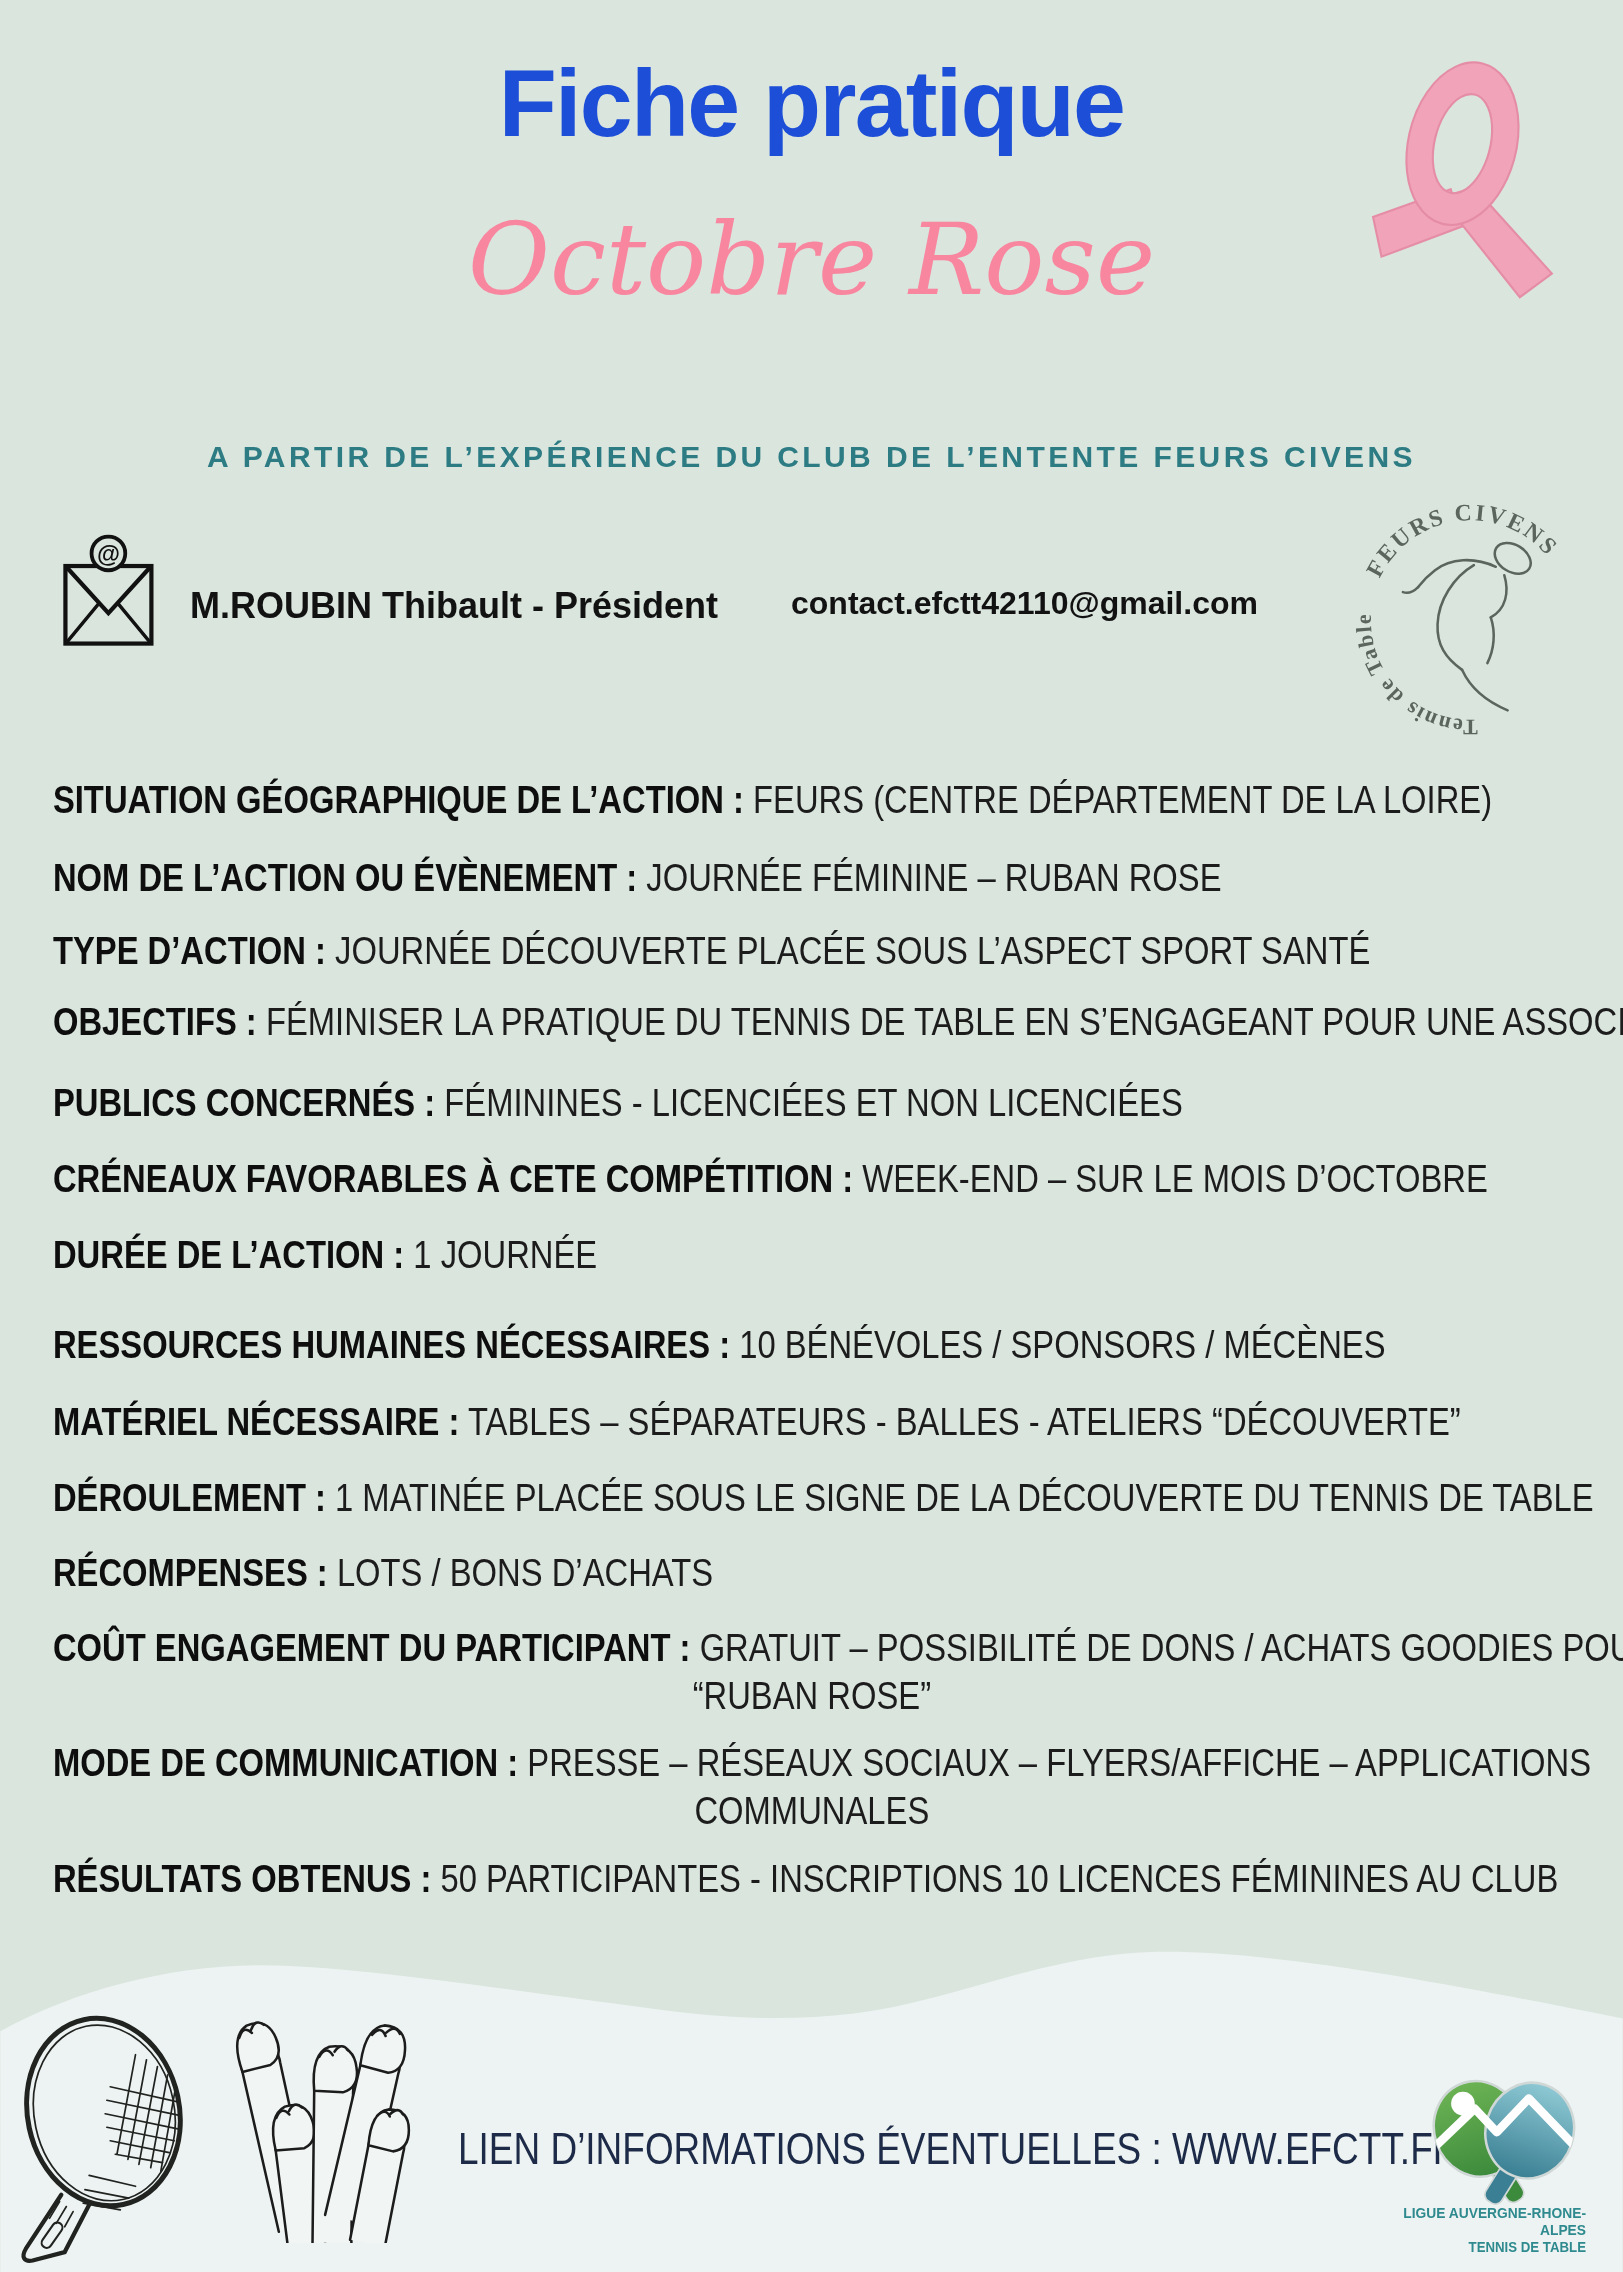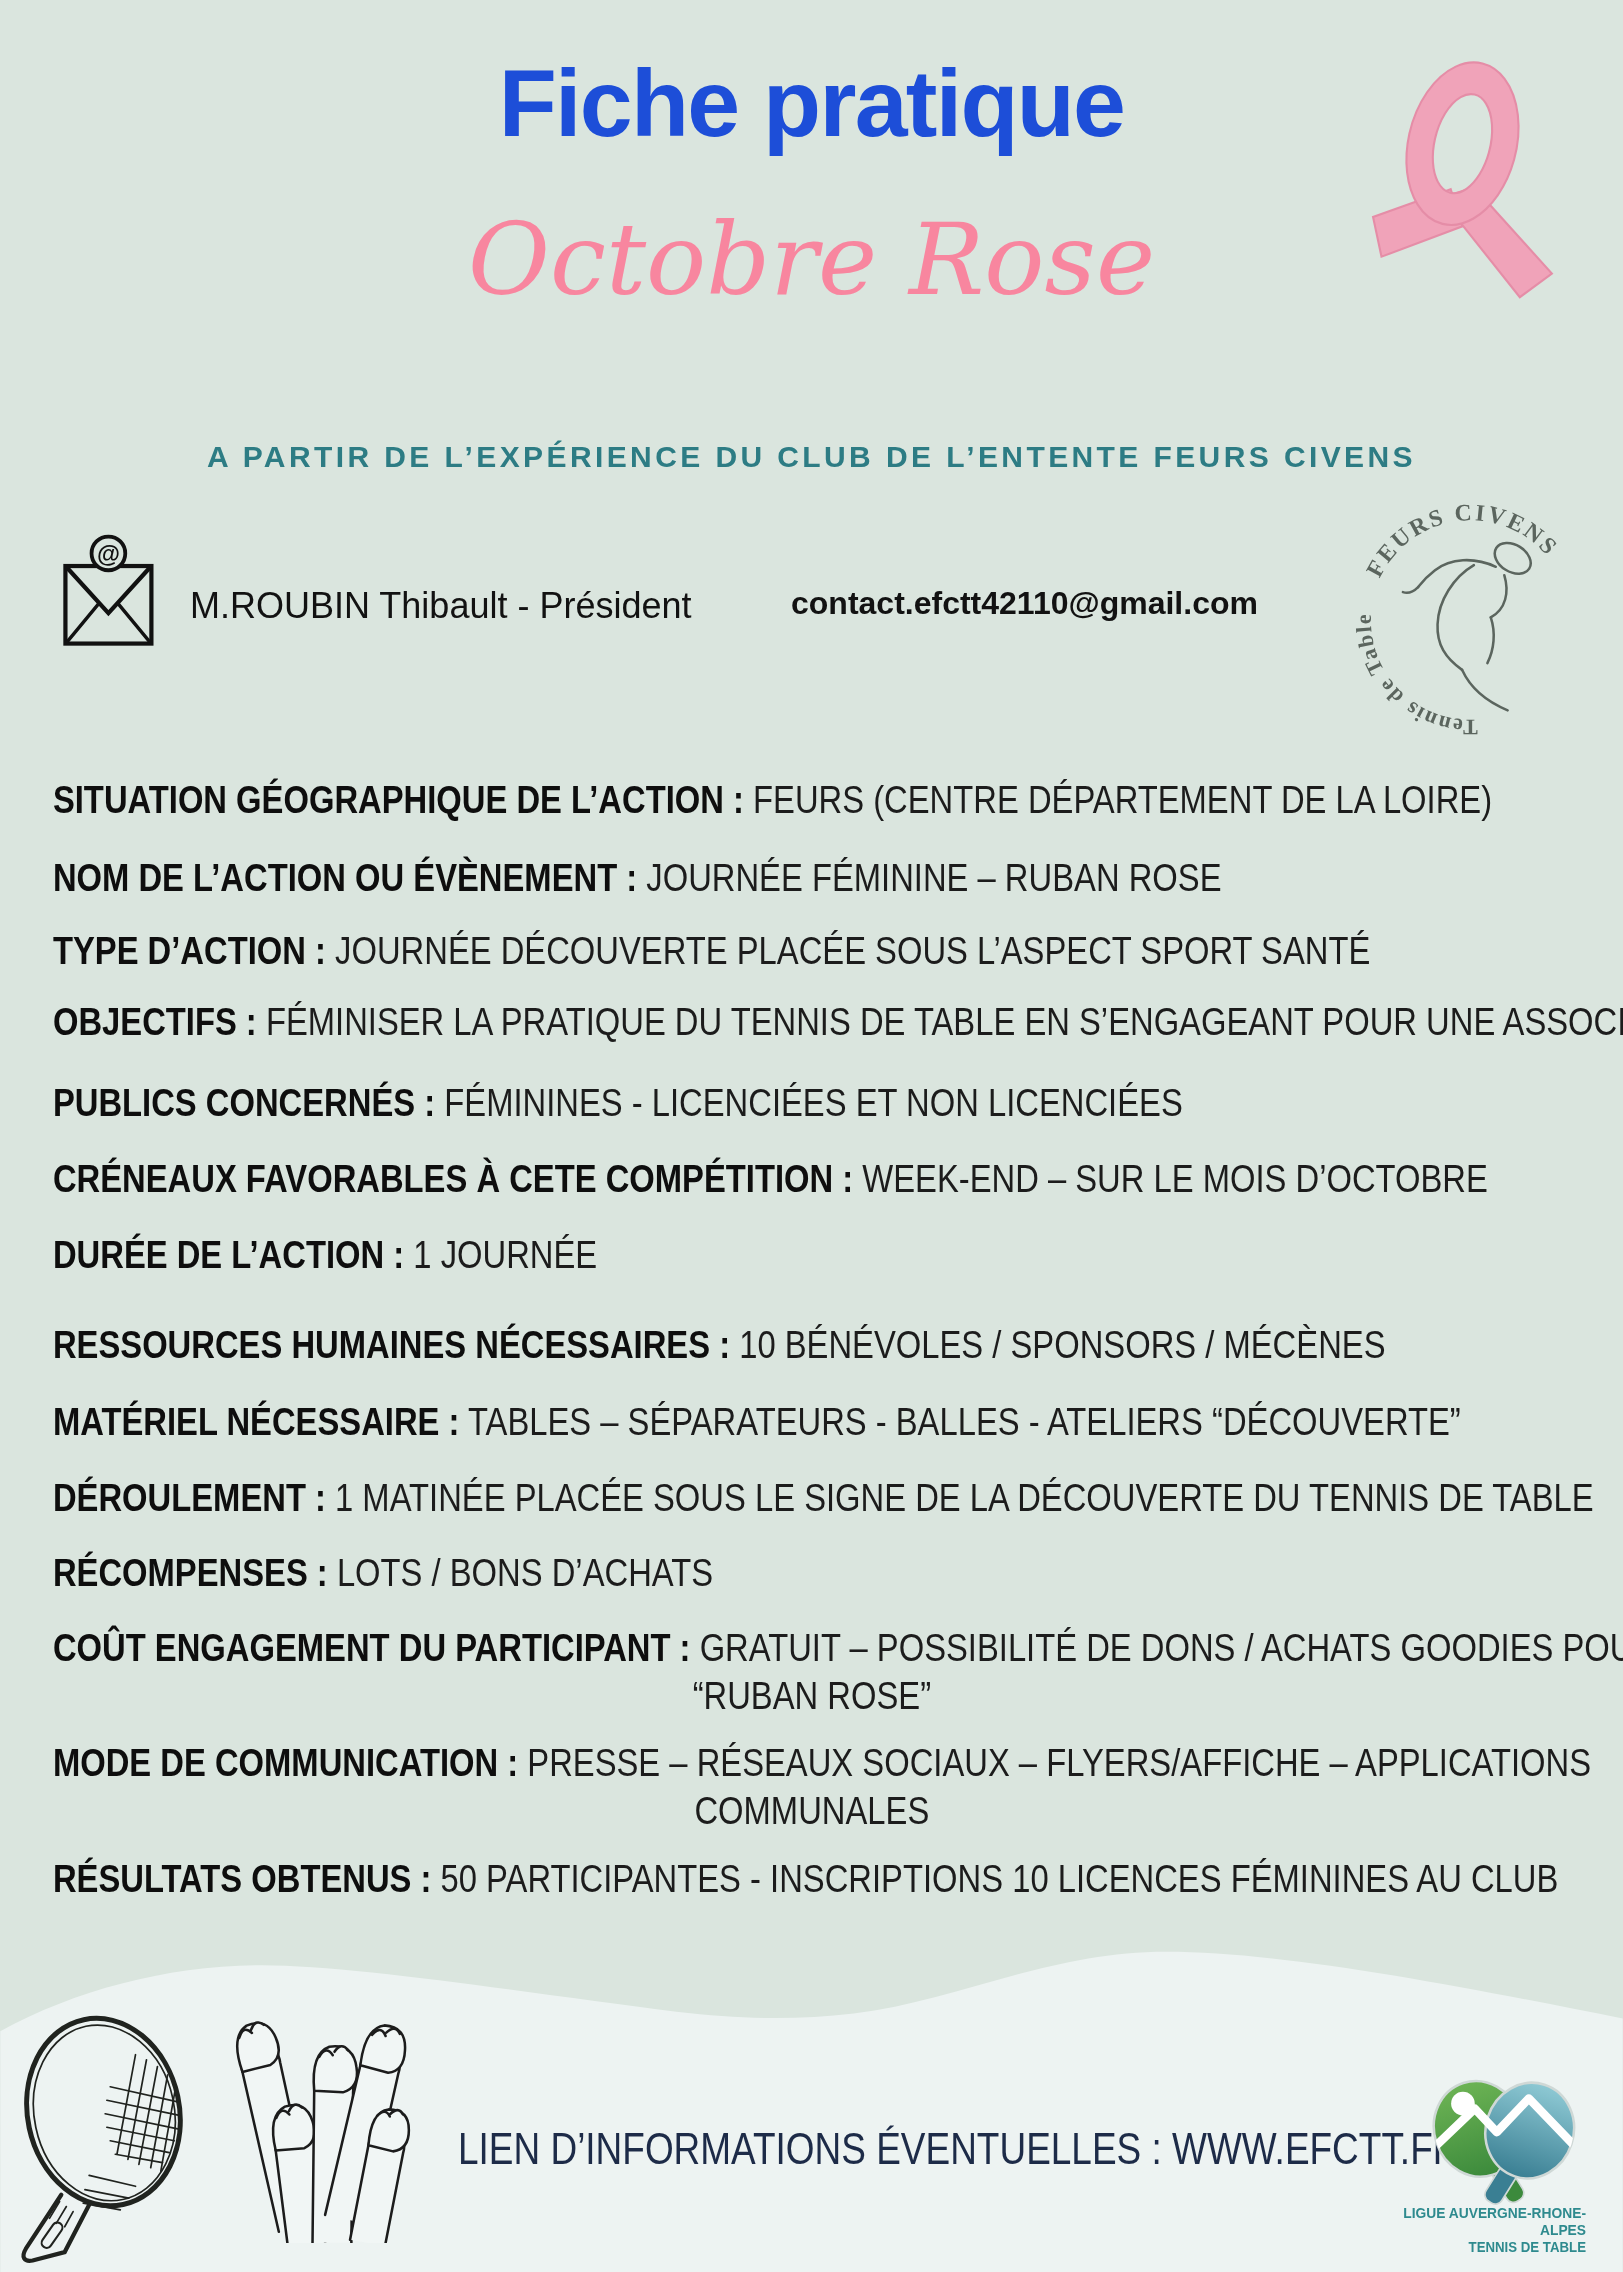--- a/index.html
+++ b/index.html
@@ -8,21 +8,21 @@
   .abs{position:absolute;}
 
   .title{top:49px;left:0;width:1623px;text-align:center;
          font-size:95px;font-weight:bold;letter-spacing:-1.7px;color:#1d4ed8;}
   .script-title{top:201px;left:0;width:1623px;text-align:center;
          font-family:"DejaVu Serif", cursive;font-style:italic;
          font-size:100px;color:#f8869f;}
   .tagline{top:440px;left:0;width:1623px;text-align:center;
          font-size:30px;font-weight:bold;letter-spacing:3.4px;color:#2d7c84;}
 
-  .contact-name{top:585px;left:190px;font-size:36px;font-weight:normal;color:#121212;white-space:nowrap;}
+  .contact-name{top:585px;left:190px;font-size:36px;font-weight:bold;color:#121212;white-space:nowrap;}
   .contact-email{top:585px;left:791px;font-size:32px;font-weight:bold;color:#121212;white-space:nowrap;}
 
   .fields{position:absolute;top:0;left:0;width:1623px;height:2260px;}
   .field{position:absolute;left:0;width:1933px;font-size:39px;line-height:48px;
          color:#1c1c1c;transform:scaleX(0.84);transform-origin:0 0;}
   .field .fline1{padding-left:63px;white-space:nowrap;}
   .field .flabel{font-weight:bold;color:#0e0e0e;}
   .field .fline2{width:100%;text-align:center;white-space:nowrap;}
 
   .footer-link{top:2124px;left:458px;font-size:44px;color:#1d2b48;white-space:nowrap;

